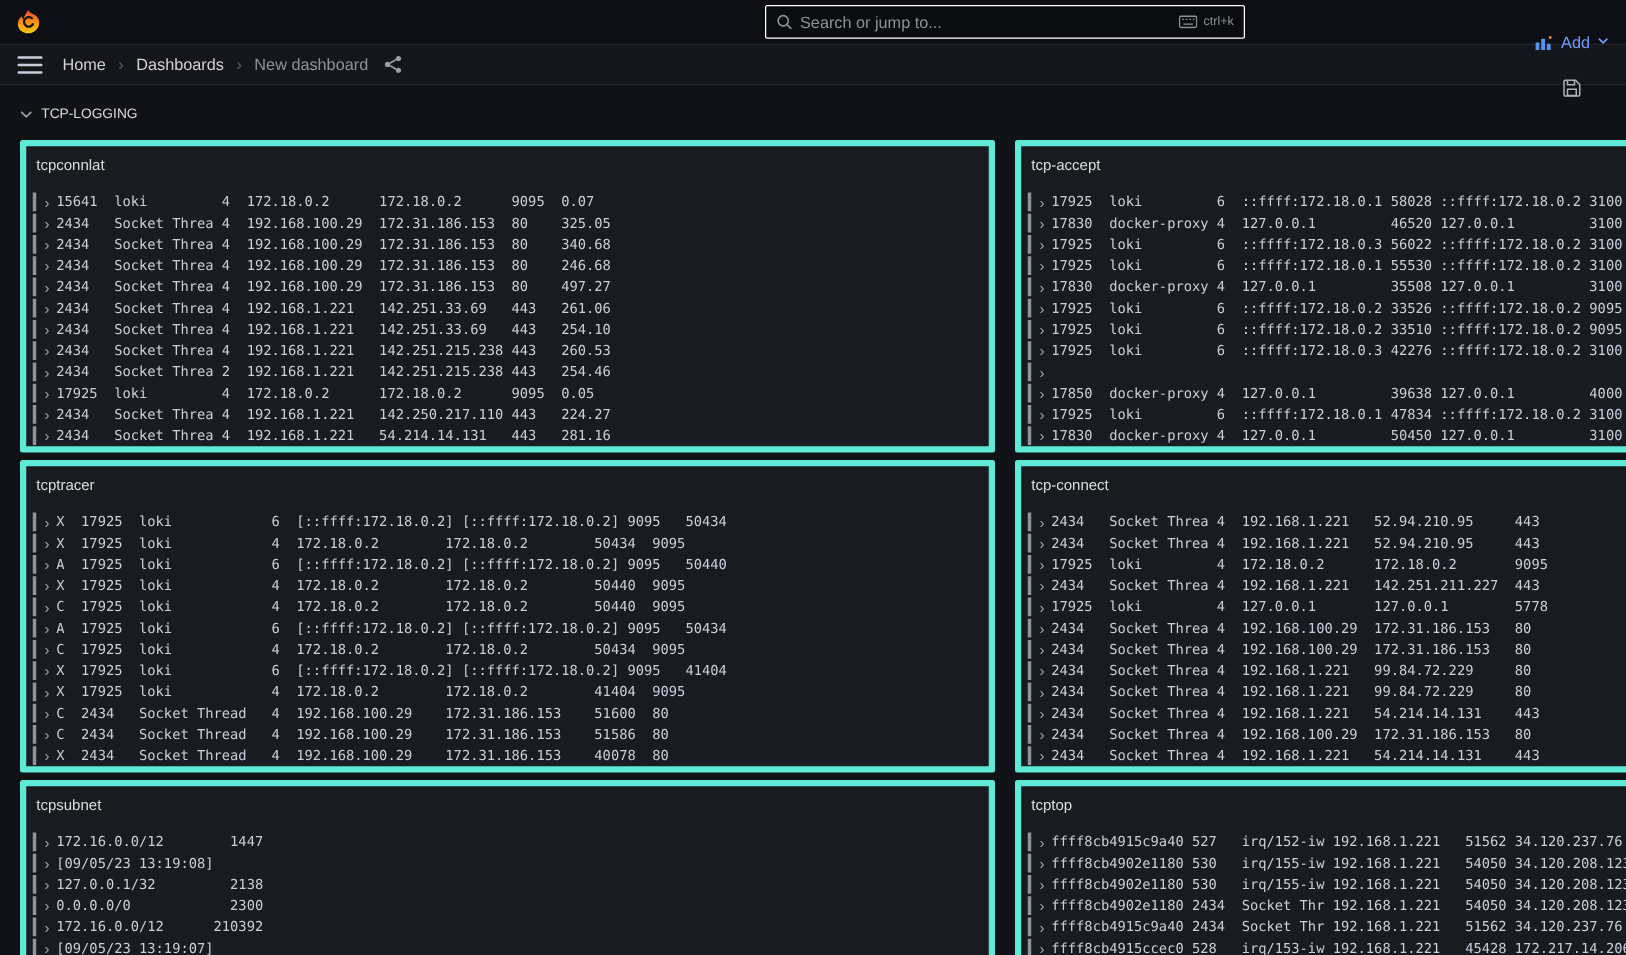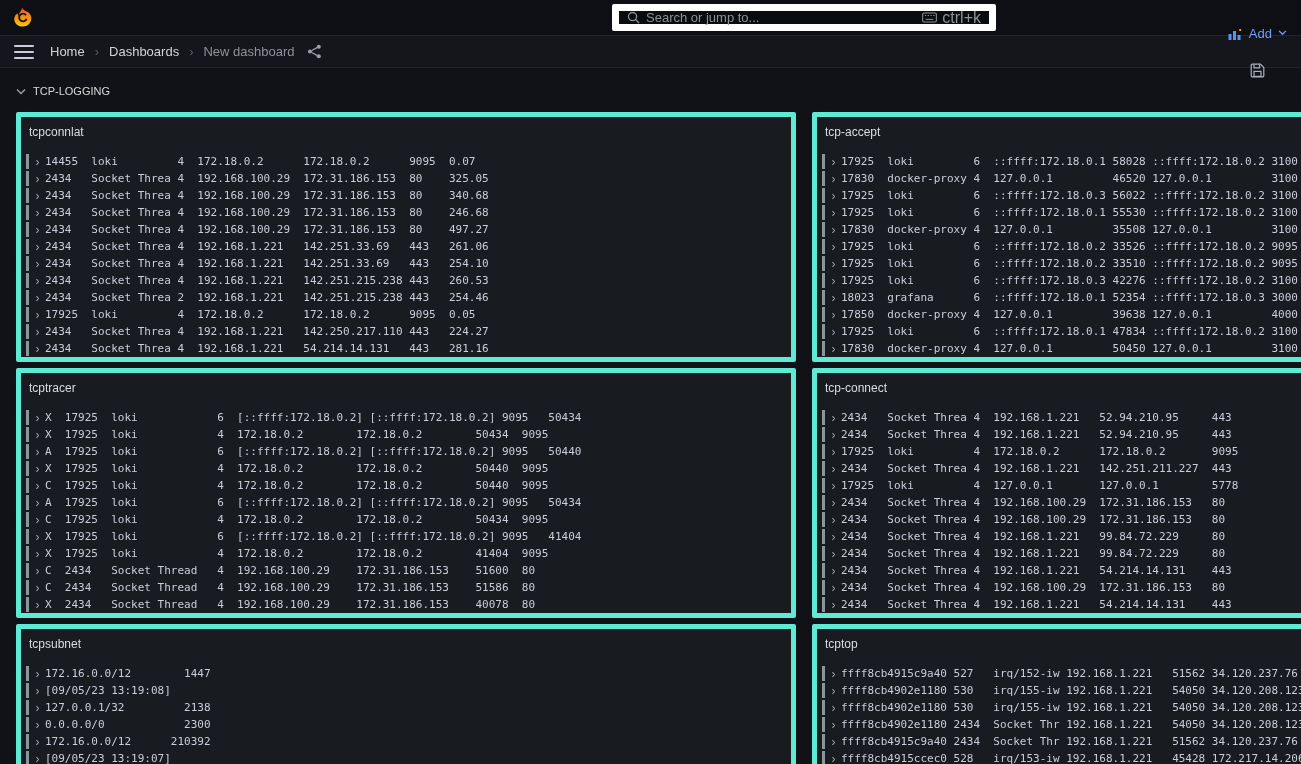--- a/index.html
+++ b/index.html
@@ -10,25 +10,25 @@
     -webkit-font-smoothing:antialiased;
   }
   
   .topbar {
     position:absolute; left:0; top:0; width:1301px; height:36px;
     background:#0e0f14; border-bottom:1px solid #222429;
   }
   .logo { position:absolute; left:13px; top:8px; width:19px; height:20px; }
   .searchbox {
     position:absolute; left:612px; top:4px; width:384px; height:27px;
-    background:#0b0c0e; border:7px solid #ffffff; border-radius:2px;
+    background:#0b0c0e; border:1px solid #ffffff; border-radius:2px;
     display:flex; align-items:center; padding:0 8px; gap:6px;
   }
   .searchbox .ph { color:#8e9297; font-size:13px; flex:1; }
-  .shortcut { display:flex; align-items:center; gap:5px; color:#8e9297; font-size:16px; }
+  .shortcut { display:flex; align-items:center; gap:5px; color:#8e9297; font-size:10px; }
   
   .navbar {
     position:absolute; left:0; top:36px; width:1301px; height:32px;
     background:#15161c; border-bottom:1px solid #222429;
     display:flex; align-items:center; padding:0 14px;
   }
   .burger { width:20px; height:14px; display:flex; flex-direction:column; justify-content:space-between; cursor:pointer; margin-right:16px; }
   .burger span { display:block; height:2px; background:#ccccdc; border-radius:1px; }
   .crumbs { display:flex; align-items:center; gap:10px; font-size:13px; }
   .crumb { color:#d2d3d7; }
@@ -163,21 +163,21 @@
   <span>TCP-LOGGING</span>
 </div>
 
 <div class="panel p1">
   <div class="panel-title">tcpconnlat</div>
   <div class="log-rows">
 
   <div class="log-row">
       <span class="log-bar"></span>
       <span class="log-caret">›</span>
-      <pre class="log-text">14455  loki         4  172.18.0.2      172.18.0.2      9095  0.07</pre>
+      <pre class="log-text">15641  loki         4  172.18.0.2      172.18.0.2      9095  0.07</pre>
     </div>
       <div class="log-row">
       <span class="log-bar"></span>
       <span class="log-caret">›</span>
       <pre class="log-text">2434   Socket Threa 4  192.168.100.29  172.31.186.153  80    325.05</pre>
     </div>
       <div class="log-row">
       <span class="log-bar"></span>
       <span class="log-caret">›</span>
       <pre class="log-text">2434   Socket Threa 4  192.168.100.29  172.31.186.153  80    340.68</pre>
@@ -275,21 +275,20 @@
       <pre class="log-text">17925  loki         6  ::ffff:172.18.0.2 33510 ::ffff:172.18.0.2 9095</pre>
     </div>
       <div class="log-row">
       <span class="log-bar"></span>
       <span class="log-caret">›</span>
       <pre class="log-text">17925  loki         6  ::ffff:172.18.0.3 42276 ::ffff:172.18.0.2 3100</pre>
     </div>
       <div class="log-row">
       <span class="log-bar"></span>
       <span class="log-caret">›</span>
-      <pre class="log-text">18023  grafana      6  ::ffff:172.18.0.1 52354 ::ffff:172.18.0.3 3000</pre>
     </div>
       <div class="log-row">
       <span class="log-bar"></span>
       <span class="log-caret">›</span>
       <pre class="log-text">17850  docker-proxy 4  127.0.0.1         39638 127.0.0.1         4000</pre>
     </div>
       <div class="log-row">
       <span class="log-bar"></span>
       <span class="log-caret">›</span>
       <pre class="log-text">17925  loki         6  ::ffff:172.18.0.1 47834 ::ffff:172.18.0.2 3100</pre>

